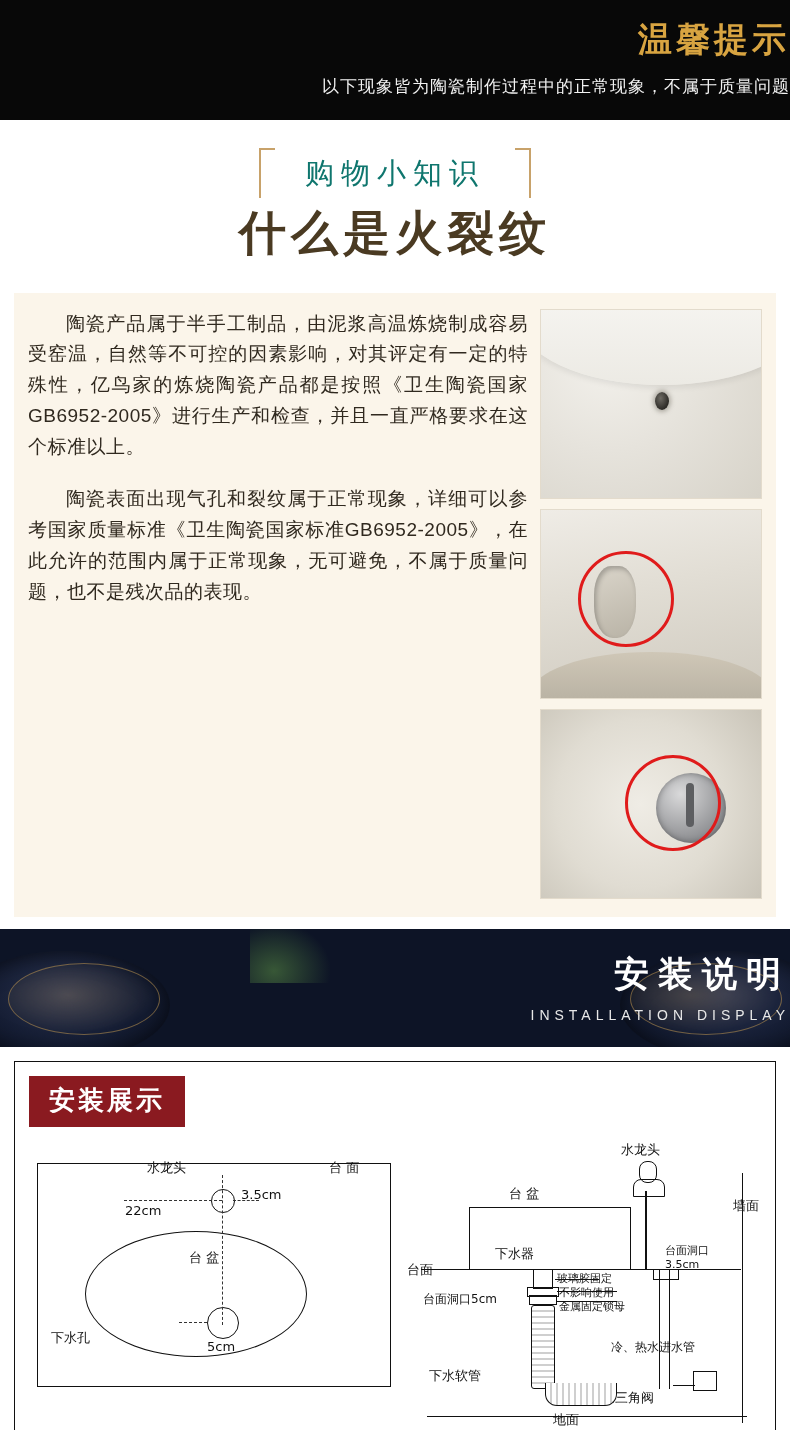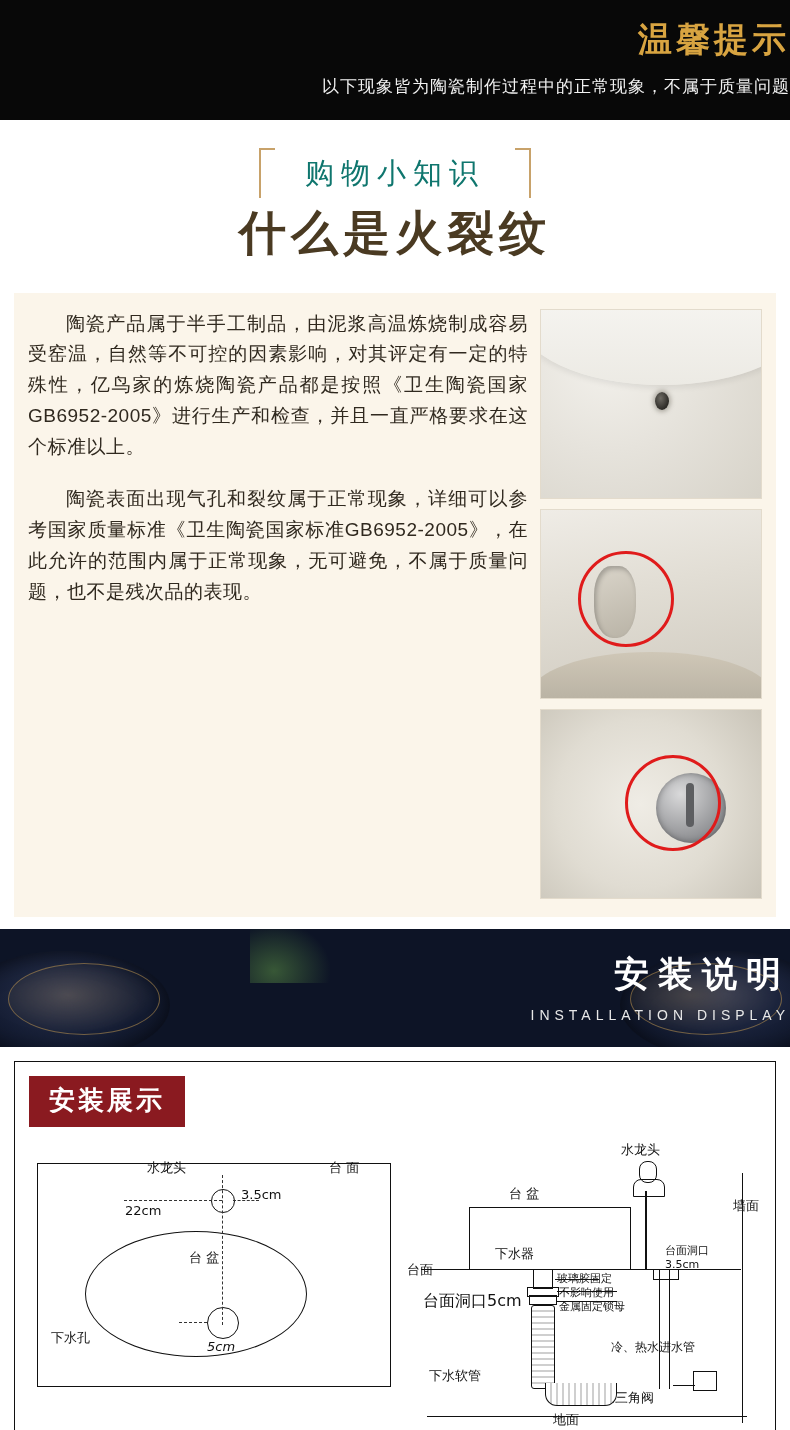--- a/index.html
+++ b/index.html
@@ -417,21 +417,21 @@
           <div class="dg-dash-h" style="left:204px; top:61px; width:26px;"></div>
 
           <div class="dg-dash-h" style="left:150px; top:183px; width:28px;"></div>
 
           <div class="dg-label" style="left:118px; top:20px;">水龙头</div>
           <div class="dg-label" style="left:300px; top:20px;">台 面</div>
           <div class="dg-label" style="left:160px; top:110px;">台 盆</div>
           <div class="dg-label" style="left:22px; top:190px;">下水孔</div>
           <div class="dg-label" style="left:96px; top:64px;">22cm</div>
           <div class="dg-label" style="left:212px; top:48px;">3.5cm</div>
-          <div class="dg-label" style="left:178px; top:200px;font-style:italic;">5cm</div>
+          <div class="dg-label" style="left:178px; top:200px;">5cm</div>
         </div>
 
         <div class="diagram-right">
 
           <div class="dg-line" style="right:18px; top:34px; width:1px; height:250px;"></div>
 
           <div class="dg-line" style="left:20px; bottom:22px; width:320px; height:1px;"></div>
 
           <div class="dg-line" style="left:14px; top:130px; width:320px; height:1px;"></div>
 
@@ -460,21 +460,21 @@
           <div class="dg-line" style="left:150px; top:162px; width:60px; height:1px;"></div>
 
           <div class="dg-label" style="left:214px; top:2px;">水龙头</div>
           <div class="dg-label" style="right:2px; top:58px;">墙面</div>
           <div class="dg-label" style="left:102px; top:46px;">台 盆</div>
           <div class="dg-label" style="left:88px; top:106px;">下水器</div>
           <div class="dg-label" style="left:0px; top:122px;">台面</div>
           <div class="dg-label" style="left:150px; top:132px; font-size:11px;">玻璃胶固定</div>
           <div class="dg-label" style="left:258px; top:104px; font-size:11px; white-space:pre-line;">台面洞口
 3.5cm</div>
-          <div class="dg-label" style="left:16px; top:152px; font-size:16px;">台面洞口5cm</div>
+          <div class="dg-label" style="left:16px; top:152px; font-size:12px;">台面洞口5cm</div>
           <div class="dg-label" style="left:152px; top:146px; font-size:11px;">不影响使用</div>
           <div class="dg-label" style="left:152px; top:160px; font-size:11px;">金属固定锁母</div>
           <div class="dg-label" style="left:22px; top:228px;">下水软管</div>
           <div class="dg-label" style="left:204px; top:200px; font-size:12px;">冷、热水进水管</div>
           <div class="dg-label" style="left:208px; top:250px;">三角阀</div>
           <div class="dg-label" style="left:146px; top:272px;">地面</div>
         </div>
 
       </div>
     </div>

